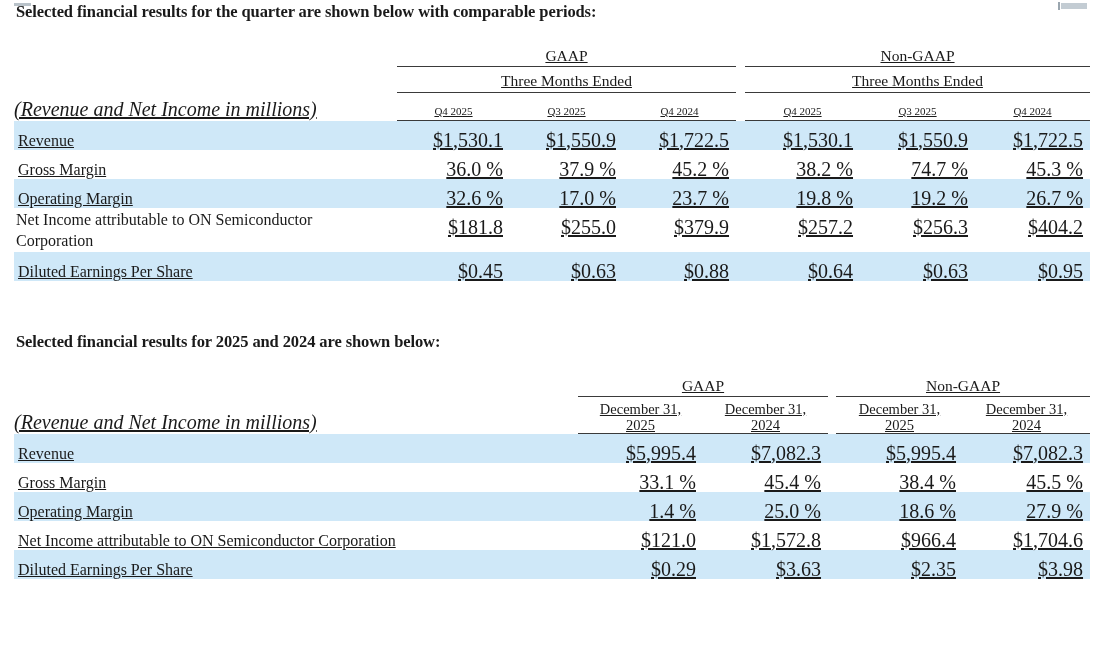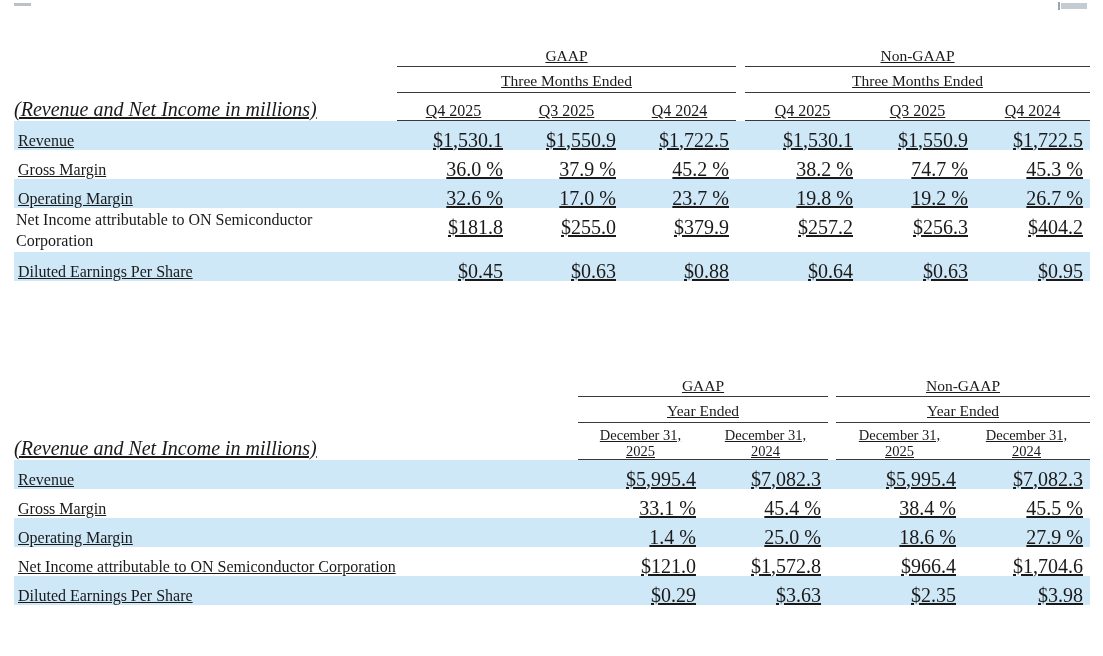--- a/index.html
+++ b/index.html
@@ -92,21 +92,21 @@
   }
   .rule-under {
     border-bottom: 1.4px solid #3a3a3a;
   }
   .spacer-col { width: 9px; }
 
   
   .colhead {
     text-align: center;
     font-weight: bold;
-    font-size: 16px;
+    font-size: 11px;
     height: 27px;
     line-height: 18px;
     padding-bottom: 2px;
   }
   .colhead.two-line {
     line-height: 16px;
     height: 36px;
     font-size: 14.5px;
   }
   .units-label {
@@ -156,20 +156,21 @@
   tr.tall-row td.num { vertical-align: middle; padding-bottom: 4px; }
 </style>
 </head>
 <body>
 
 <div class="sheet">
 
   <div class="page-mark left"></div>
   <div class="page-mark right"></div>
 
+  <div class="section-heading" id="heading-1">Selected financial results for the quarter are shown below with comparable periods:</div>
 
   <table class="fin-table" id="table-1">
     <colgroup>
       <col style="width:383px">
       <col style="width:113px">
         <col style="width:113px">
         <col style="width:113px">
       <col class="spacer-col" style="width:9px">
       <col style="width:115px">
         <col style="width:115px">
@@ -248,44 +249,39 @@
         <td class="num">$0.63</td>
         <td class="num">$0.88</td>
         <td></td>
         <td class="num">$0.64</td>
         <td class="num">$0.63</td>
         <td class="num">$0.95</td>
       </tr>
     </tbody>
   </table>
 
+  <div class="section-heading" id="heading-2">Selected financial results for 2025 and 2024 are shown below:</div>
 
   <table class="fin-table" id="table-2">
     <colgroup>
       <col style="width:564px">
       <col style="width:125px">
         <col style="width:125px">
       <col class="spacer-col" style="width:8px">
       <col style="width:127px">
         <col style="width:127px">
     </colgroup>
     <thead>
       <tr>
         <td></td>
         <td class="grp-cell rule-under" colspan="2">GAAP</td>
         <td></td>
         <td class="grp-cell rule-under" colspan="2">Non-GAAP</td>
       </tr>
       <tr>
-        <td></td>
-        <td class="period-cell rule-under" colspan="2">Year Ended</td>
-        <td></td>
-        <td class="period-cell rule-under" colspan="2">Year Ended</td>
-      </tr>
-      <tr>
         <td class="units-label">(Revenue and Net Income in millions)</td>
         <td class="colhead two-line rule-under">
           <span>December 31,</span><br>
           <span>2025</span>
         </td>
         <td class="colhead two-line rule-under">
           <span>December 31,</span><br>
           <span>2024</span>
         </td>
         <td></td>

